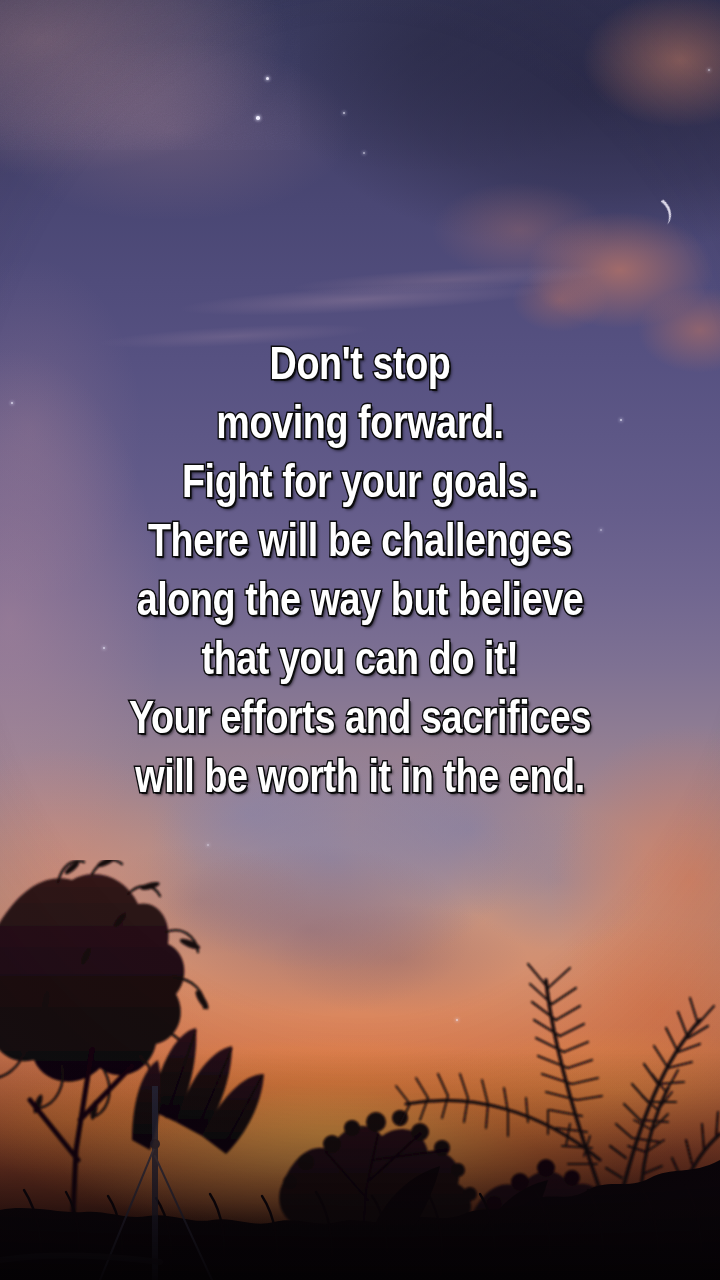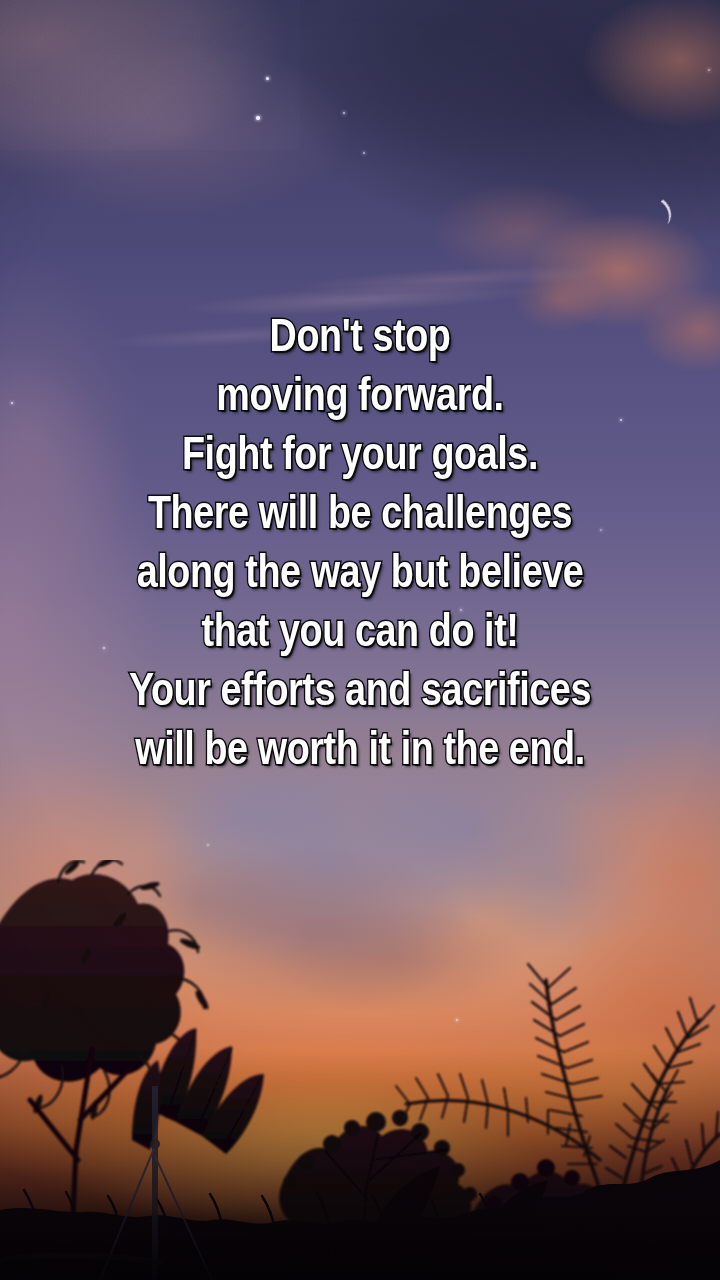--- a/index.html
+++ b/index.html
@@ -219,21 +219,21 @@
     bottom: 0;
     width: 720px;
     height: 420px;
   }
 
   
 
   #quote-block {
     position: absolute;
     left: 0;
-    top: 306px;
+    top: 334px;
     width: 720px;
     text-align: center;
     z-index: 40;
   }
 
   .quote-line {
     font-family: "Liberation Sans", sans-serif;
     font-weight: bold;
     font-size: 46px;
     line-height: 59px;

